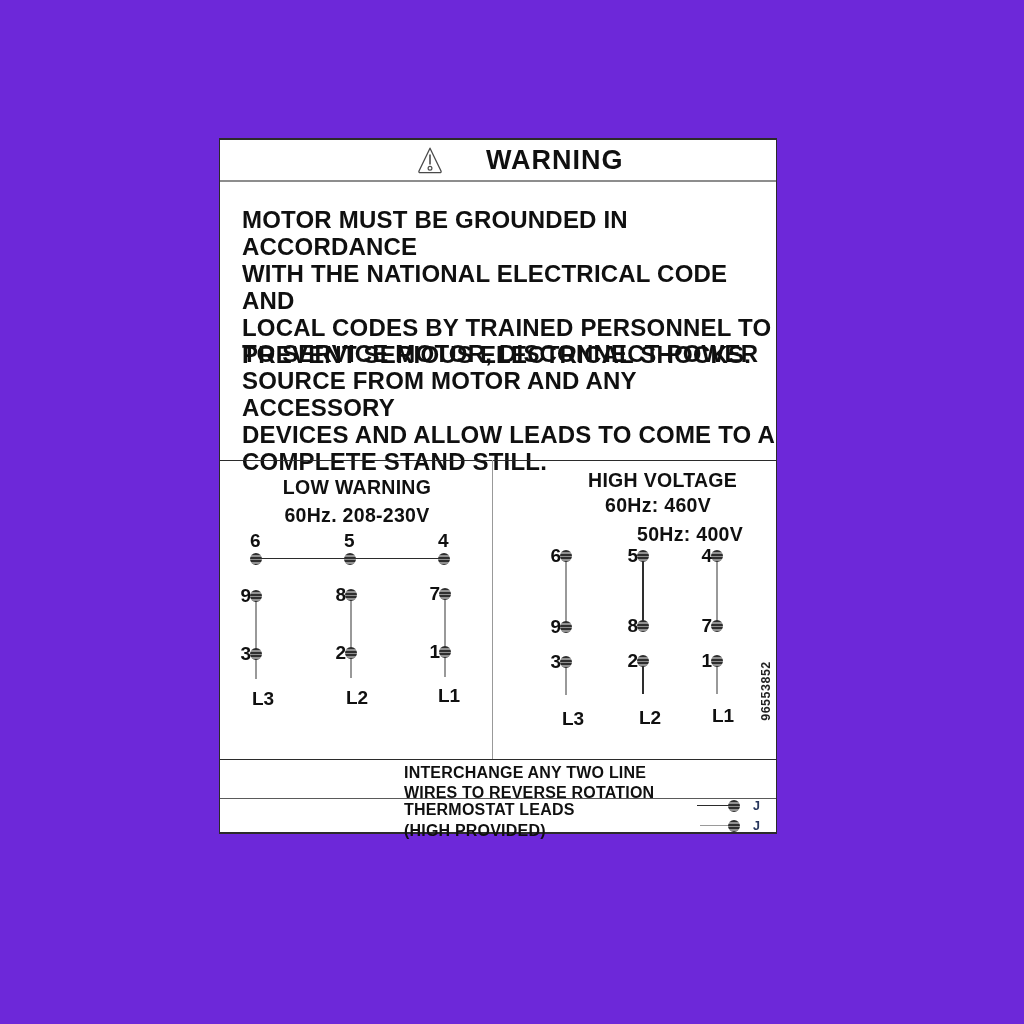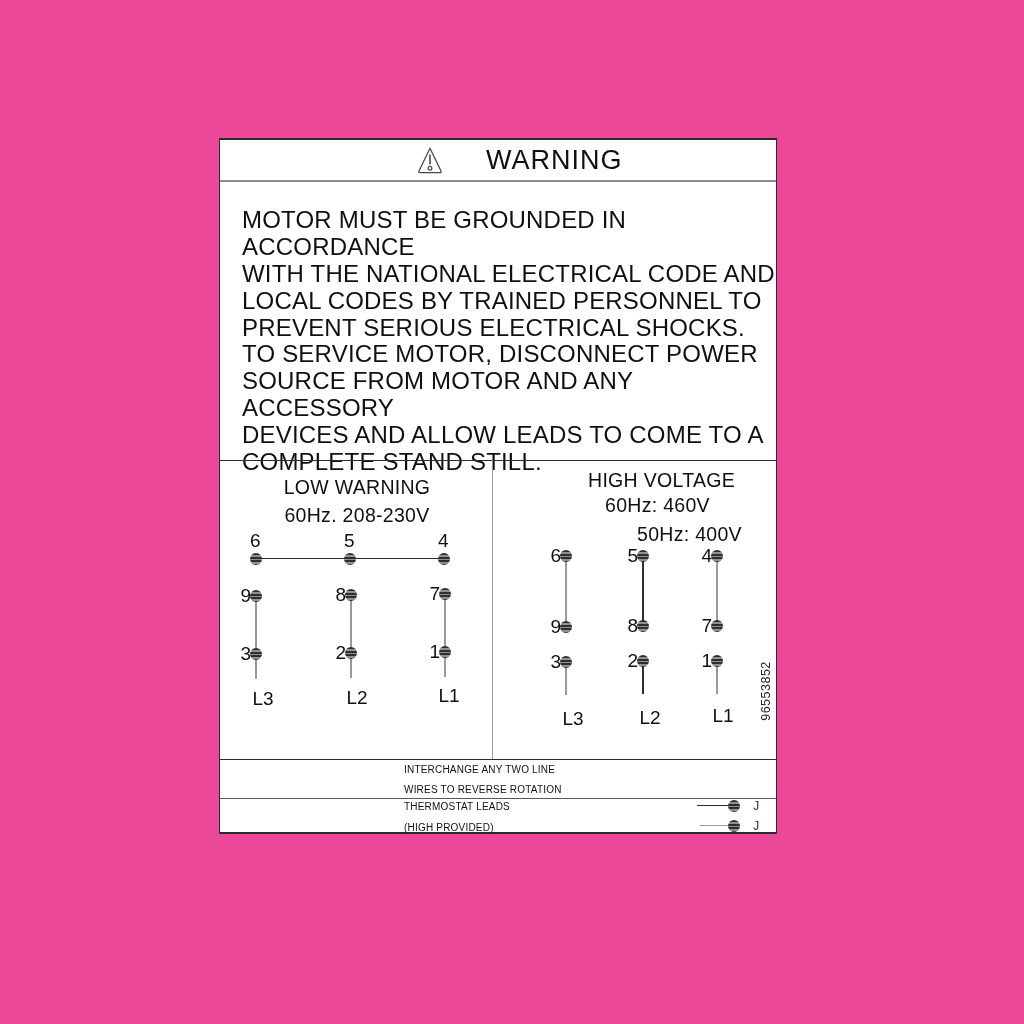--- a/index.html
+++ b/index.html
@@ -1,17 +1,17 @@
 <!DOCTYPE html>
 <html><head>
 <meta charset="utf-8">
 <style>
   html,body{margin:0;padding:0;background:#ffffff;}
-  .page{position:relative;width:1024px;height:1024px;background:#ec4899;overflow:hidden;
-        font-family:"Liberation Sans","DejaVu Sans",sans-serif;color:#141414;}
+  .page{position:relative;width:1024px;height:1024px;background:#6d28d9;overflow:hidden;
+        font-family:"Liberation Sans","DejaVu Sans",sans-serif;color:#141414;font-weight:bold;}
   .label{position:absolute;left:219px;top:138px;width:558px;height:696px;
          border:1px solid #2b2b2b;border-top-width:2px;border-bottom-width:2px;
          box-sizing:border-box;background:#fff;}
   
   .h{position:absolute;background:#2b2b2b;height:1.3px;}
   .h.gray{background:#8d8d8d;height:1.5px;}
   .h.mid{background:#5a5a5a;}
   .v{position:absolute;background:#999999;width:1.3px;}
   .v.dark{background:#2e2e2e;}
   
@@ -24,21 +24,21 @@
   .sec-title{position:absolute;font-size:19.5px;letter-spacing:0.3px;color:#101010;}
   .ctr{transform:translateX(-50%);}
   
   .t{position:absolute;width:0;height:0;font-size:19px;color:#101010;}
   .t .dot{position:absolute;left:-6px;top:-6px;width:12px;height:12px;border-radius:50%;
           background:repeating-linear-gradient(180deg,#2e2e2e 0 2px,#909090 2px 3.6px);}
   .t .num{position:absolute;right:5px;top:-9px;line-height:18px;}
   .t.above .num{right:auto;left:-6px;top:-27px;}
   .lbl{position:absolute;font-size:19px;transform:translateX(-50%);color:#101010;}
   
-  .note{position:absolute;left:184px;font-size:10px;letter-spacing:0.2px;color:#101010;white-space:nowrap;}
+  .note{position:absolute;left:184px;font-size:16px;letter-spacing:0.2px;color:#101010;white-space:nowrap;}
   .jlabel{position:absolute;font-size:12.5px;color:#27365c;}
   .lead{position:absolute;height:1.3px;}
   .lead.dark{background:#2b2b2b;}
   .lead.gray{background:#9a9a9a;}
   .ldot{position:absolute;width:12px;height:12px;border-radius:50%;
         background:repeating-linear-gradient(180deg,#2e2e2e 0 2px,#909090 2px 3.6px);}
   .pn{position:absolute;left:506px;top:544px;width:80px;text-align:center;font-size:12.5px;
       letter-spacing:0.5px;color:#222;transform:rotate(-90deg);white-space:nowrap;}
 </style>
 </head>

